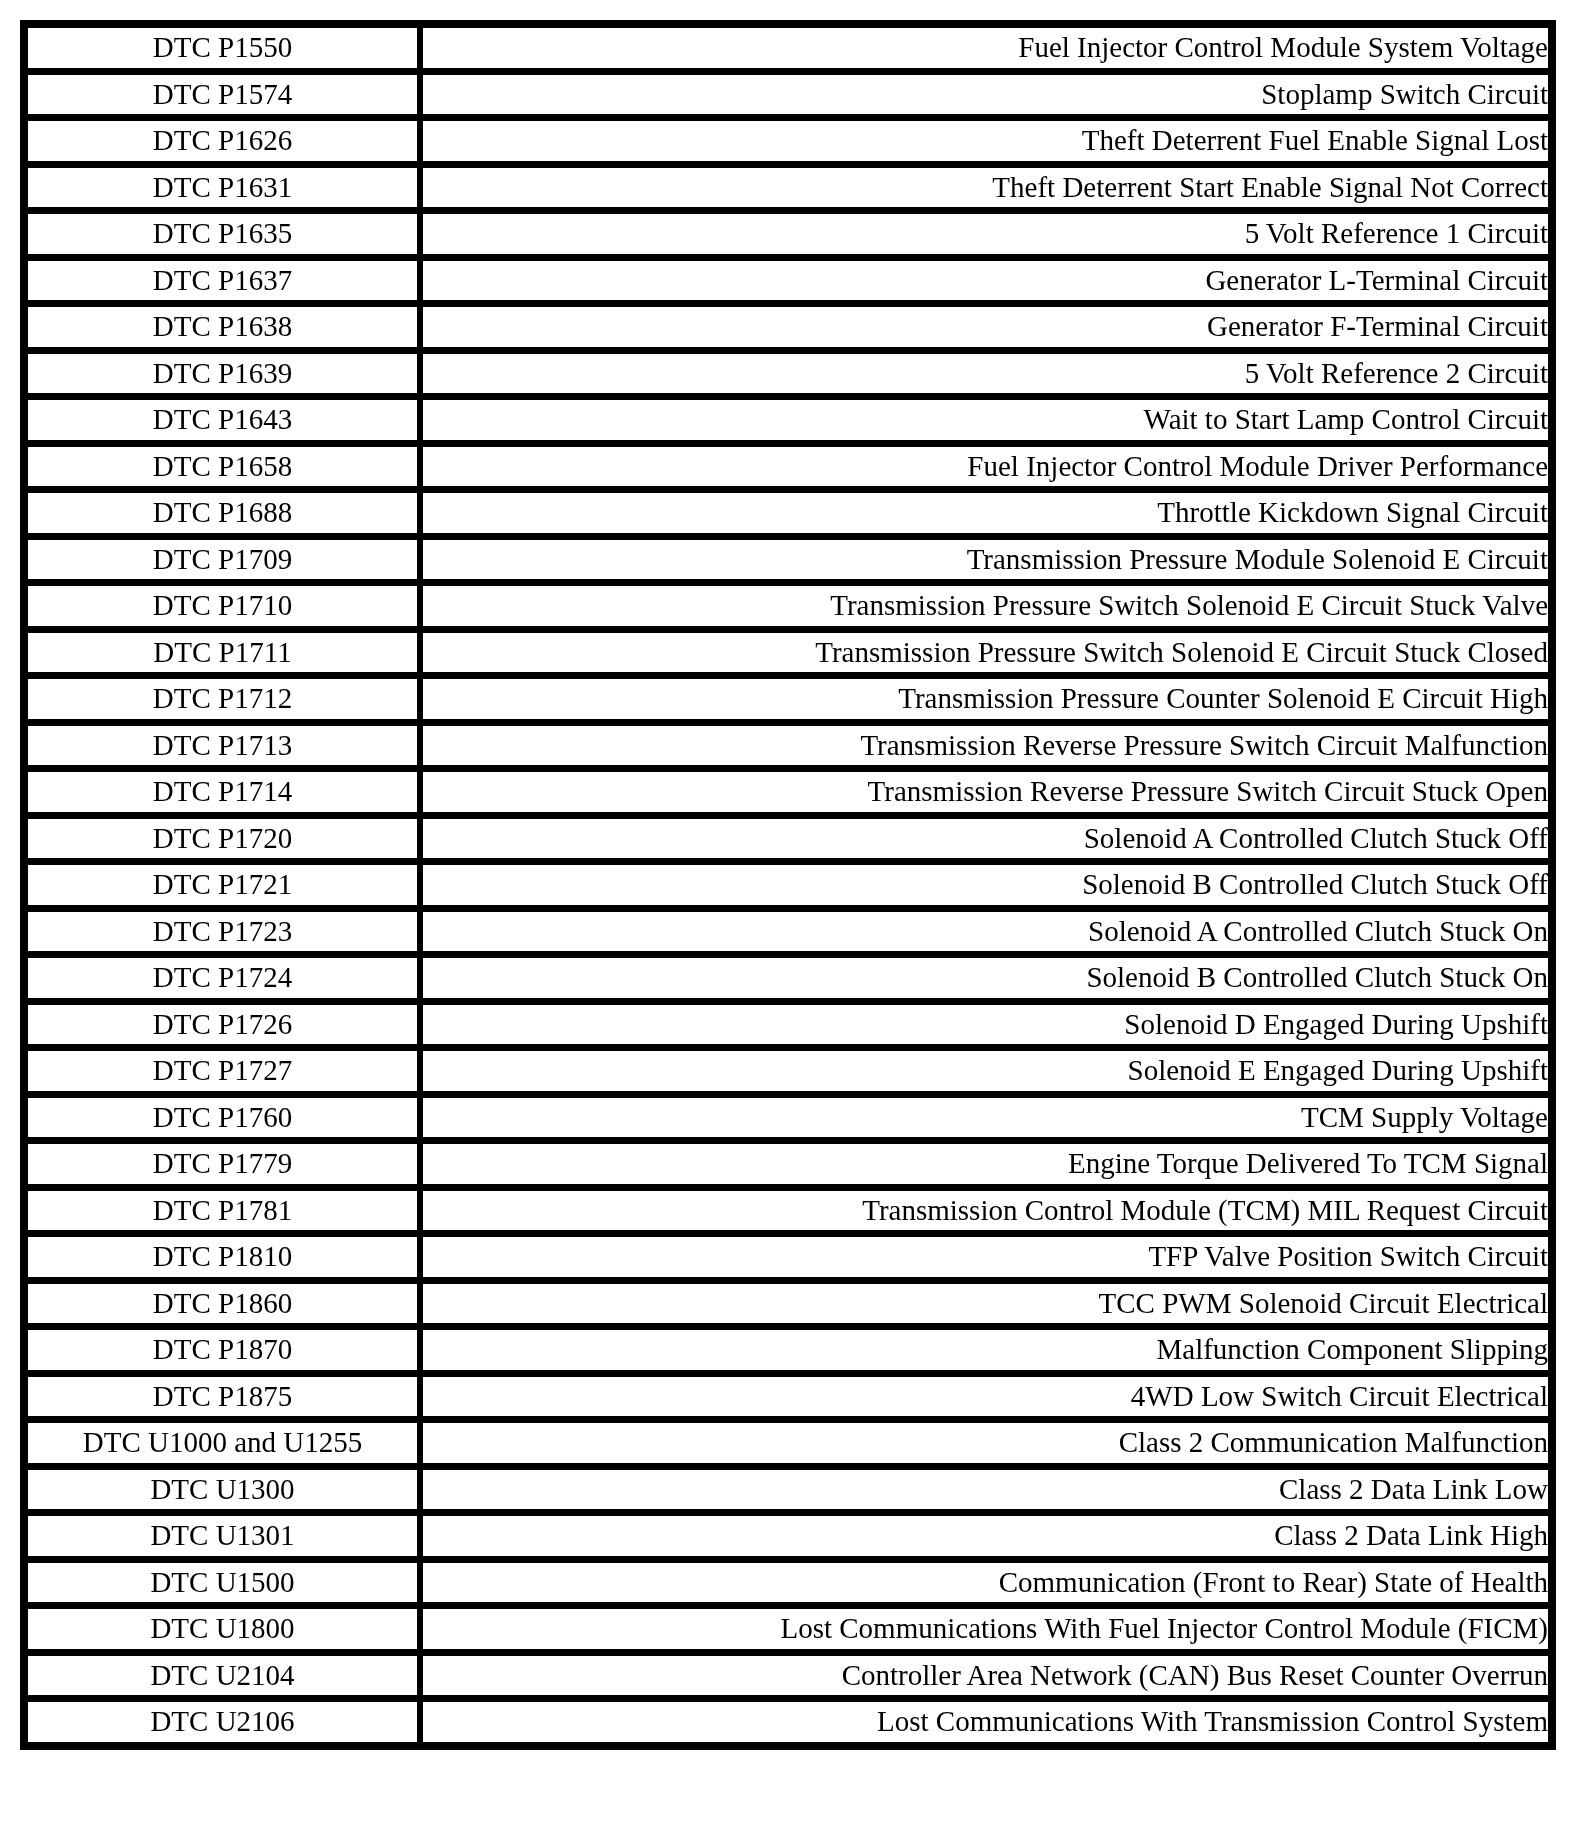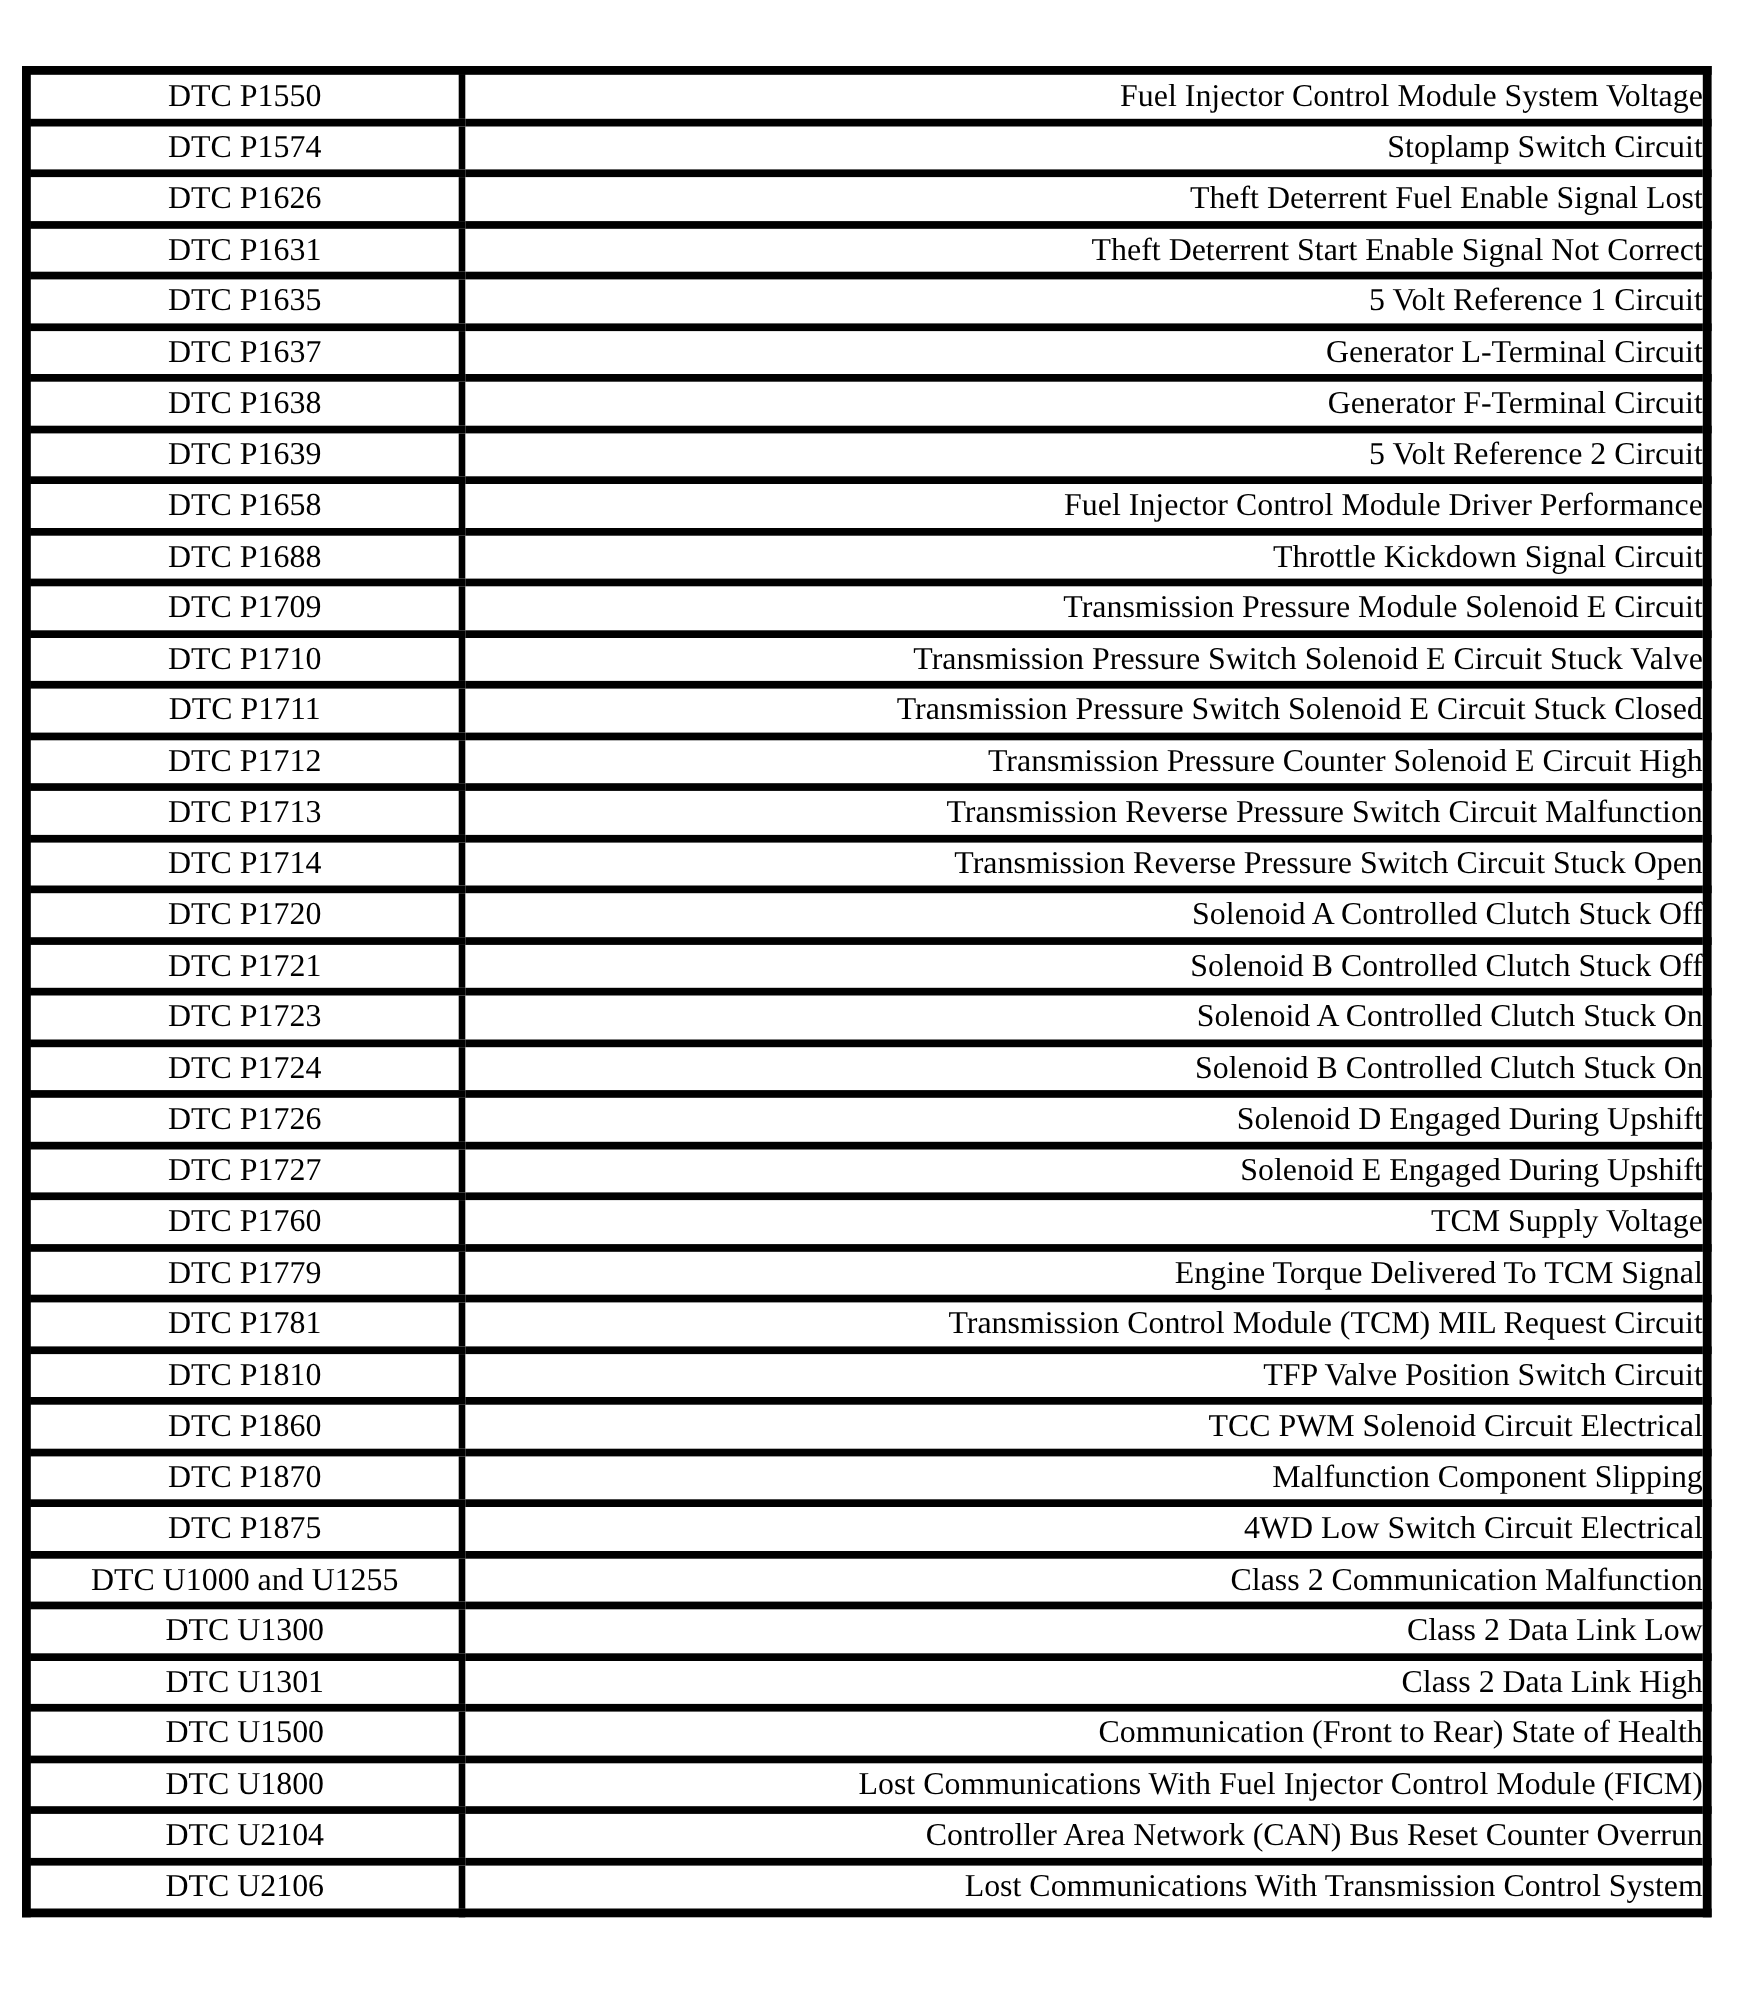--- a/index.html
+++ b/index.html
@@ -12,21 +12,20 @@
     height: 1824px;
     overflow: hidden;
     font-family: "Liberation Serif", "DejaVu Serif", serif;
     color: #000000;
     position: relative;
   }
   .page {
     position: absolute;
     top: 20px;
     left: 20px;
-    margin-top: 40px;
   }
   table.dtc-table {
     border-collapse: collapse;
     table-layout: fixed;
     width: 1528px;
     border: 8px solid #000000;
   }
   col.code-col  { width: 396px;  }
   col.desc-col  { width: 1132px; }
   td {
@@ -93,20 +92,24 @@
   <tr>
     <td class="code">DTC P1638</td>
     <td class="desc">Generator F-Terminal Circuit</td>
   </tr>
 
   <tr>
     <td class="code">DTC P1639</td>
     <td class="desc">5 Volt Reference 2 Circuit</td>
   </tr>
 
+  <tr>
+    <td class="code">DTC P1643</td>
+    <td class="desc">Wait to Start Lamp Control Circuit</td>
+  </tr>
 
   <tr>
     <td class="code">DTC P1658</td>
     <td class="desc">Fuel Injector Control Module Driver Performance</td>
   </tr>
 
   <tr>
     <td class="code">DTC P1688</td>
     <td class="desc">Throttle Kickdown Signal Circuit</td>
   </tr>

